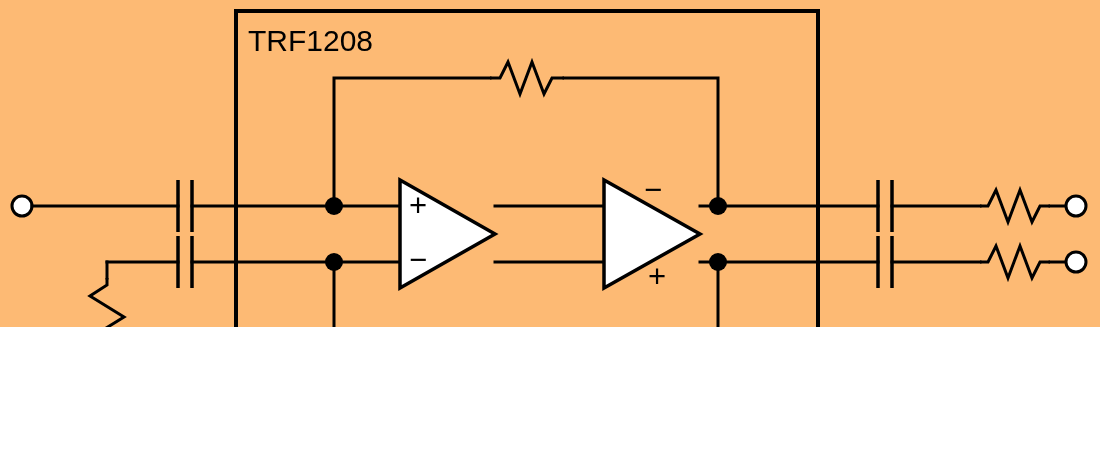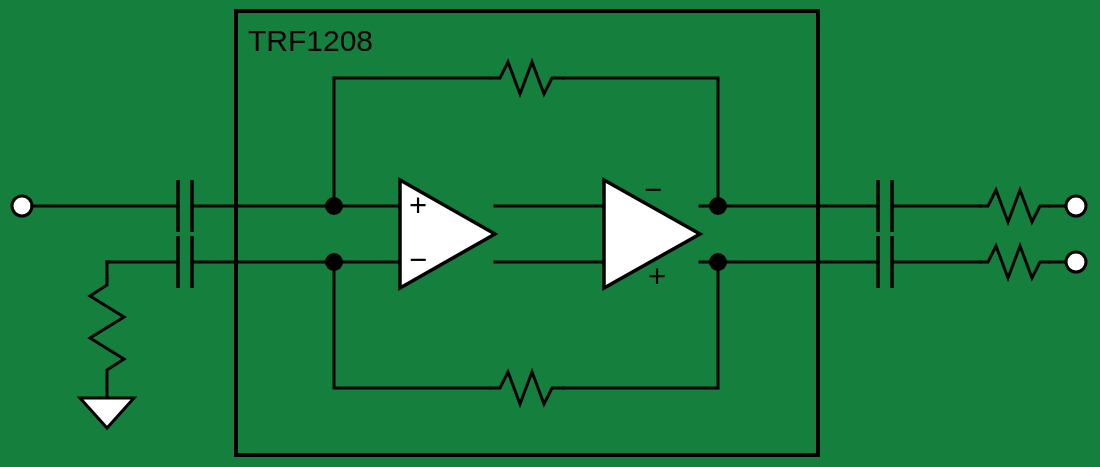--- a/index.html
+++ b/index.html
@@ -6,22 +6,22 @@
     margin: 0;
     padding: 0;
     background: #ffffff;
   }
   body {
     font-family: "Liberation Sans", sans-serif;
   }
   #schematic-root {
     position: relative;
     width: 1100px;
-    height: 467px;
-    background: #15803d;
+    height: 327px;
+    background: #fdba74;
     overflow: hidden;
   }
   #schematic-svg {
     display: block;
     width: 1100px;
     height: 467px;
   }
   .wire {
     stroke: #000000;
     stroke-width: 3;

